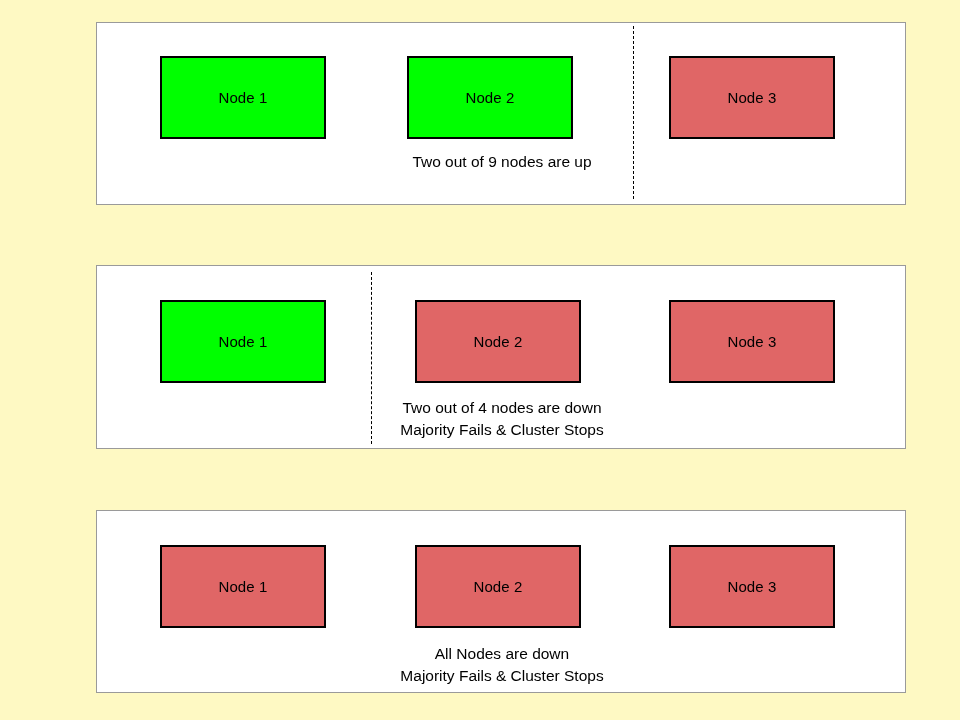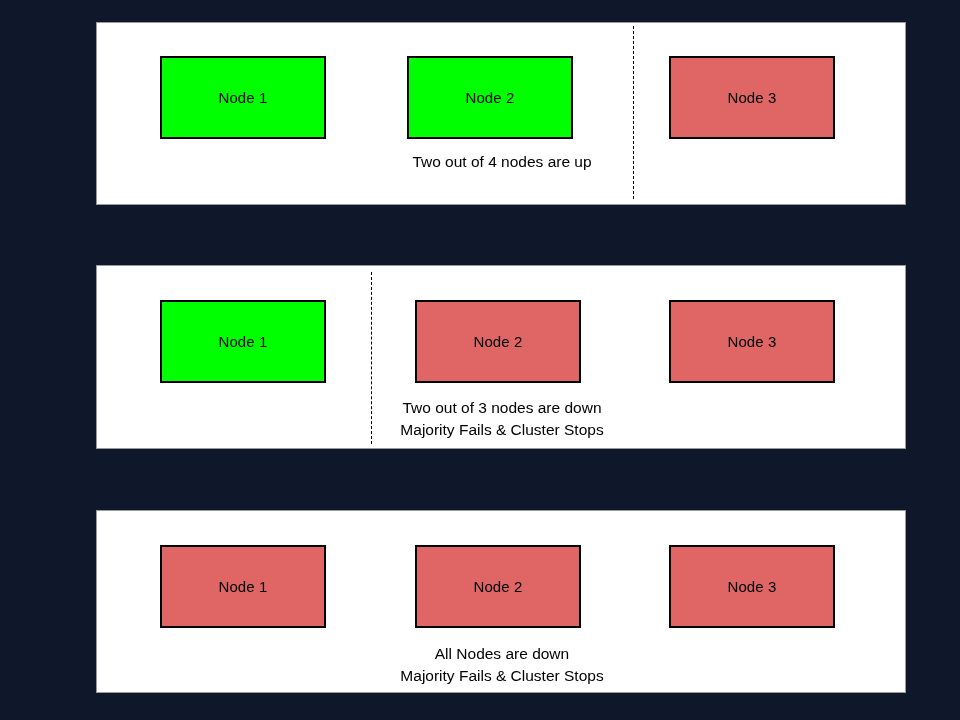--- a/index.html
+++ b/index.html
@@ -13,21 +13,21 @@
     height: 720px;
     position: relative;
     overflow: hidden;
     font-family: "Liberation Sans", sans-serif;
   }
   .canvas {
     position: absolute;
     left: 0; top: 0;
     width: 960px;
     height: 720px;
-    background: #0f172a;
+    background: #fef9c3;
   }
   .panel {
     position: absolute;
     background: #ffffff;
     border: 1px solid #9a9a9a;
     box-sizing: border-box;
   }
   #panel-1 { left: 96px;  top: 22px;  width: 810px; height: 183px; }
   #panel-2 { left: 96px;  top: 265px; width: 810px; height: 184px; }
   #panel-3 { left: 96px;  top: 510px; width: 810px; height: 183px; }
@@ -81,42 +81,42 @@
       <span class="node-label">Node 2</span>
     </div>
 
     <div class="node-box" style="left:572px; top:33px; background:#e06666;">
       <span class="node-label">Node 3</span>
     </div>
 
     <div class="divider" style="left:536px; top:3px; height:173px;"></div>
 
     <div class="caption" style="left:0px; top:128px; width:810px;">
-      <span class="cap-line">Two out of 4 nodes are up</span>
+      <span class="cap-line">Two out of 9 nodes are up</span>
     </div>
   </div>
 
   <div class="panel" id="panel-2">
 
     <div class="node-box" style="left:63px; top:34px; background:#00ff00;">
       <span class="node-label">Node 1</span>
     </div>
 
     <div class="node-box" style="left:318px; top:34px; background:#e06666;">
       <span class="node-label">Node 2</span>
     </div>
 
     <div class="node-box" style="left:572px; top:34px; background:#e06666;">
       <span class="node-label">Node 3</span>
     </div>
 
     <div class="divider" style="left:274px; top:6px; height:172px;"></div>
 
     <div class="caption" style="left:0px; top:131px; width:810px;">
-      <span class="cap-line">Two out of 3 nodes are down</span>
+      <span class="cap-line">Two out of 4 nodes are down</span>
       <span class="cap-line">Majority Fails &amp; Cluster Stops</span>
     </div>
   </div>
 
   <div class="panel" id="panel-3">
 
     <div class="node-box" style="left:63px; top:34px; background:#e06666;">
       <span class="node-label">Node 1</span>
     </div>
 

